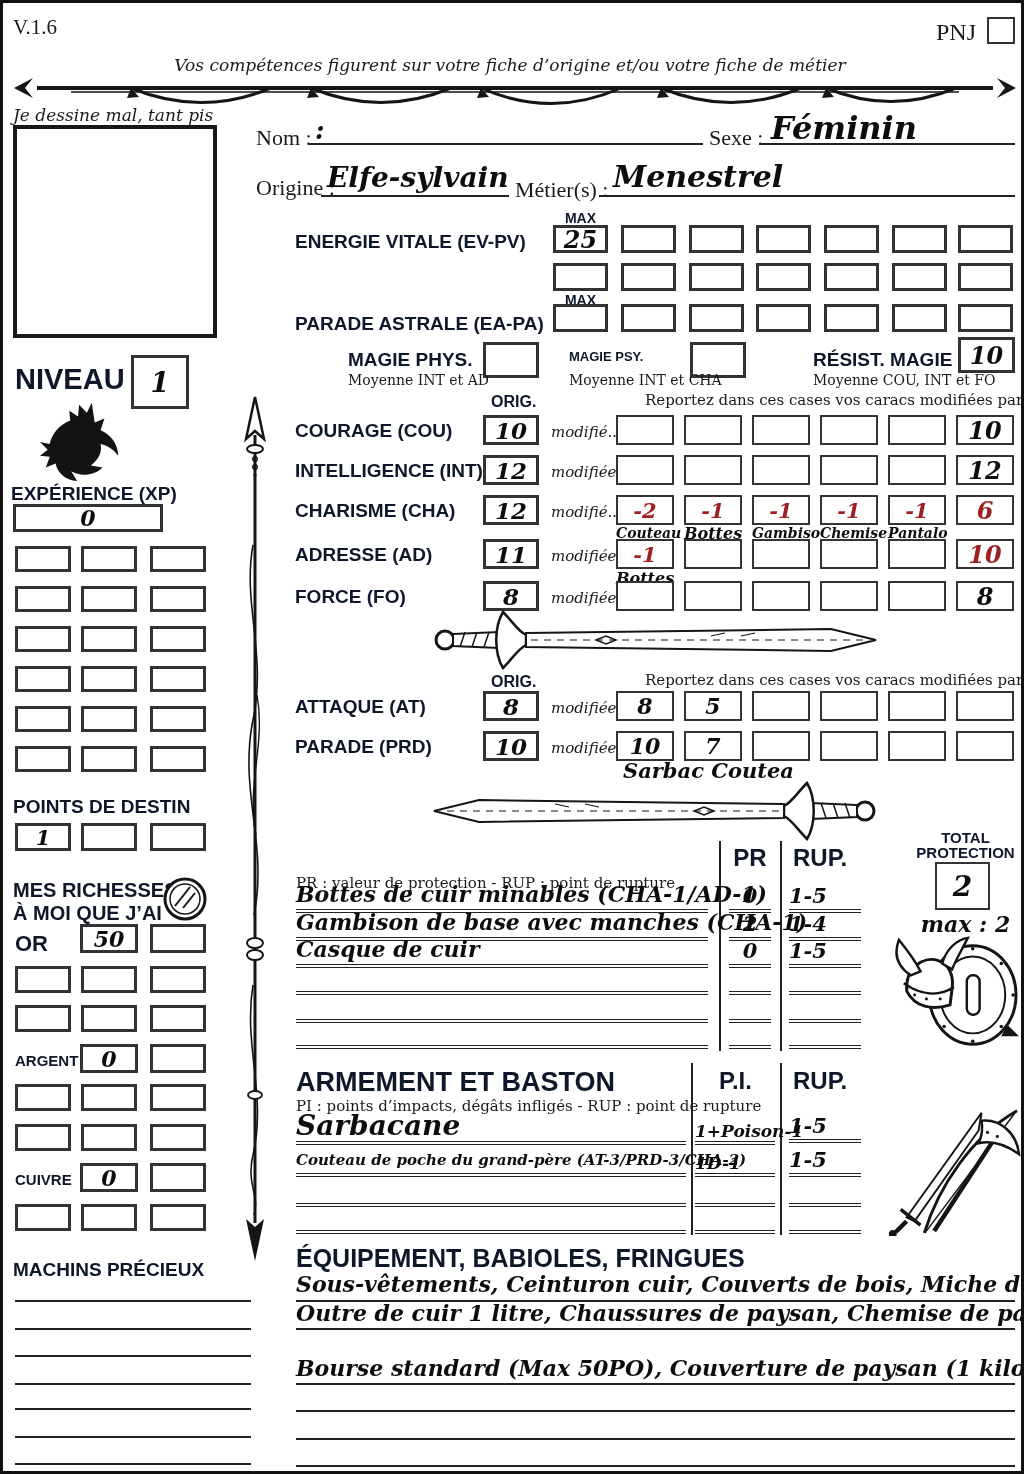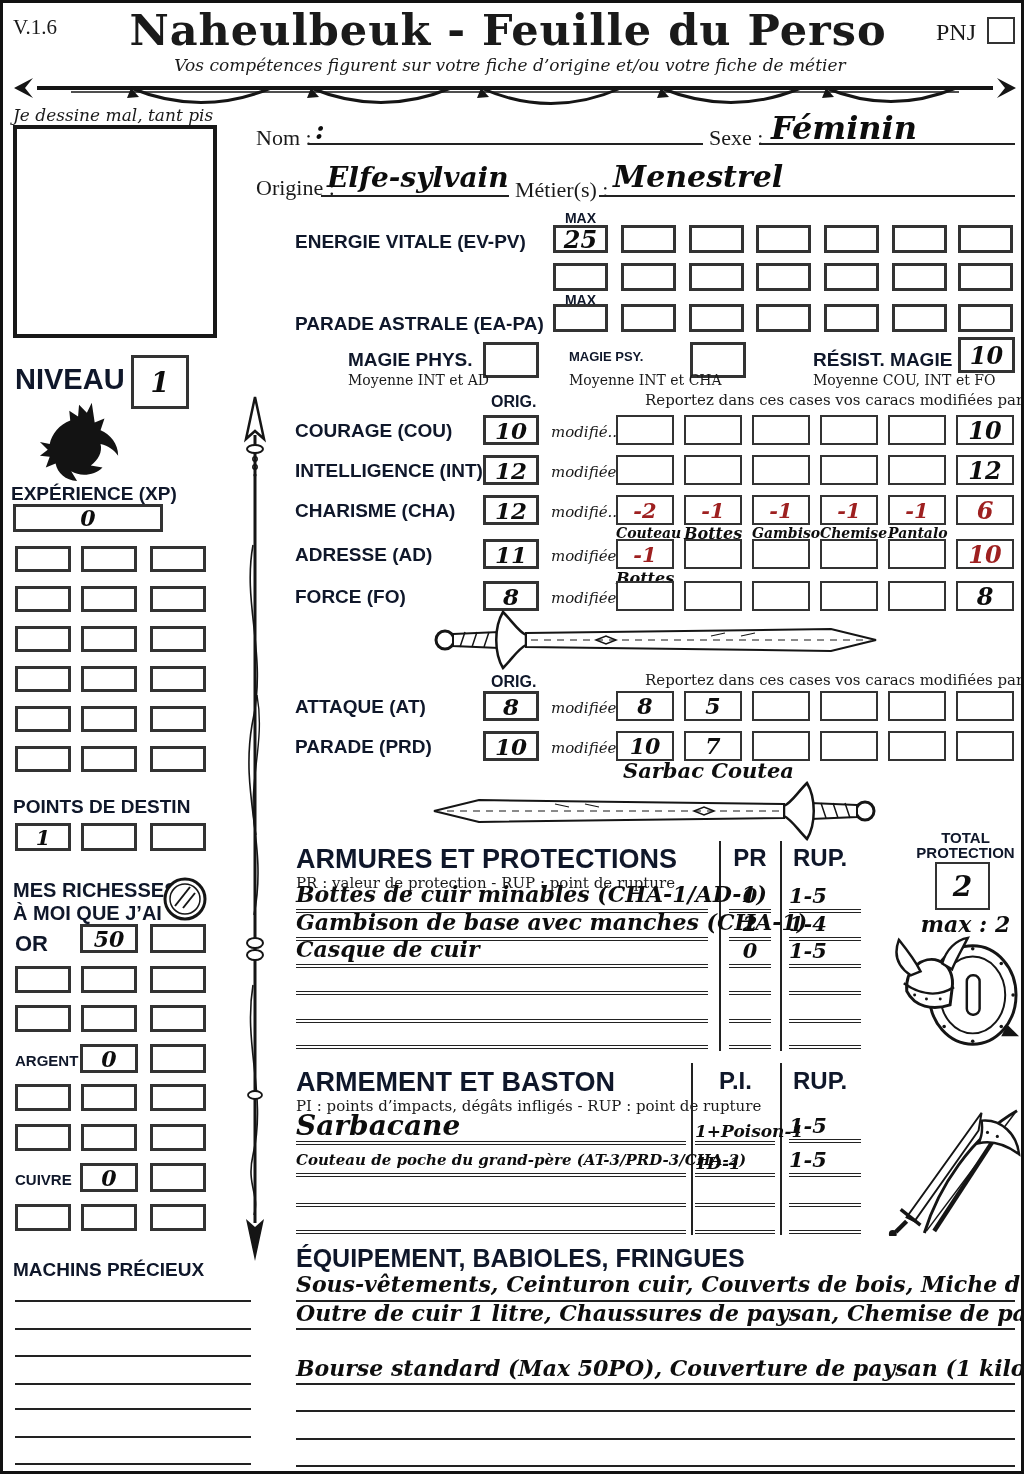--- a/index.html
+++ b/index.html
@@ -22,21 +22,20 @@
   .vline{position:absolute;width:0;border-left:2px solid #222;}
   .ctr{text-align:center;}
   svg{display:block;}
 </style>
 </head>
 <body>
 
 <div class="page">
 
   <div class="abs ser" style="left:10px;top:12px;font-size:21px;">V.1.6</div>
-  <div class="abs cal ctr" style="left:110px;top:2px;width:790px;font-size:43px;font-weight:bold;letter-spacing:1px;">Naheulbeuk - Feuille du Perso</div>
   <div class="abs ser" style="left:933px;top:16px;font-size:24px;">PNJ</div>
   <div class="box sbox" style="left:984px;top:14px;width:28px;height:27px;"></div>
   <div class="abs cal it ctr" style="left:162px;top:52px;width:690px;font-size:17px;">Vos compétences figurent sur votre fiche d’origine et/ou votre fiche de métier</div>
 
   <div class="abs" style="left:8px;top:72px;">
     <svg width="1008" height="36" viewBox="0 0 1008 36">
       <line x1="26" y1="13" x2="982" y2="13" stroke="#151515" stroke-width="4"></line>
       <line x1="60" y1="17" x2="948" y2="17" stroke="#151515" stroke-width="1.5"></line>
       <path d="M22,3 L3,13 L22,23 L14,13 Z" fill="#151515"></path>
       <path d="M986,3 L1005,13 L986,23 L994,13 Z" fill="#151515"></path>
@@ -387,21 +386,20 @@
       <line x1="46" y1="23" x2="41" y2="38" stroke="#151515" stroke-width="1.5"></line>
       <line x1="58" y1="23" x2="53" y2="38" stroke="#151515" stroke-width="1.5"></line>
       <path d="M72,3 C63,18 63,44 72,59 C82,49 87,40 95,36 L95,26 C87,22 82,13 72,3 Z" fill="#fff" stroke="#151515" stroke-width="2.5"></path>
       <path d="M95,24 L400,20 L445,31 L400,42 L95,38 Z" fill="#fff" stroke="#151515" stroke-width="2"></path>
       <line x1="100" y1="31" x2="432" y2="31" stroke="#151515" stroke-width="1" stroke-dasharray="7 6"></line>
       <path d="M165,31 l10,-4 l10,4 l-10,4 Z" fill="none" stroke="#151515" stroke-width="1.5"></path>
       <path d="M280,27 l14,-3 M310,27 l14,-3" stroke="#151515" stroke-width="1.2"></path>
     </svg>
   </div>
 
-  <div class="abs head" style="left:293px;top:841px;font-size:27px;">ARMURES ET PROTECTIONS</div>
   <div class="abs cal" style="left:293px;top:871px;font-size:15px;">PR : valeur de protection - RUP : point de rupture</div>
   <div class="vline" style="left:716px;top:838px;height:210px;"></div>
   <div class="vline" style="left:777px;top:838px;height:210px;"></div>
   <div class="abs head ctr" style="left:718px;top:841px;width:58px;font-size:24px;">PR</div>
   <div class="abs head" style="left:790px;top:841px;font-size:24px;">RUP.</div>
 
   <div class="abs">
     <div class="dline hw" style="left:293px;top:878px;width:412px;height:28px;font-size:22px;">Bottes de cuir minables (CHA-1/AD-1)</div>
     <div class="dline hw ctr" style="left:726px;top:880px;width:42px;height:26px;font-size:21px;">0</div>
     <div class="dline hw" style="left:786px;top:880px;width:72px;height:26px;font-size:21px;">1-5</div>

